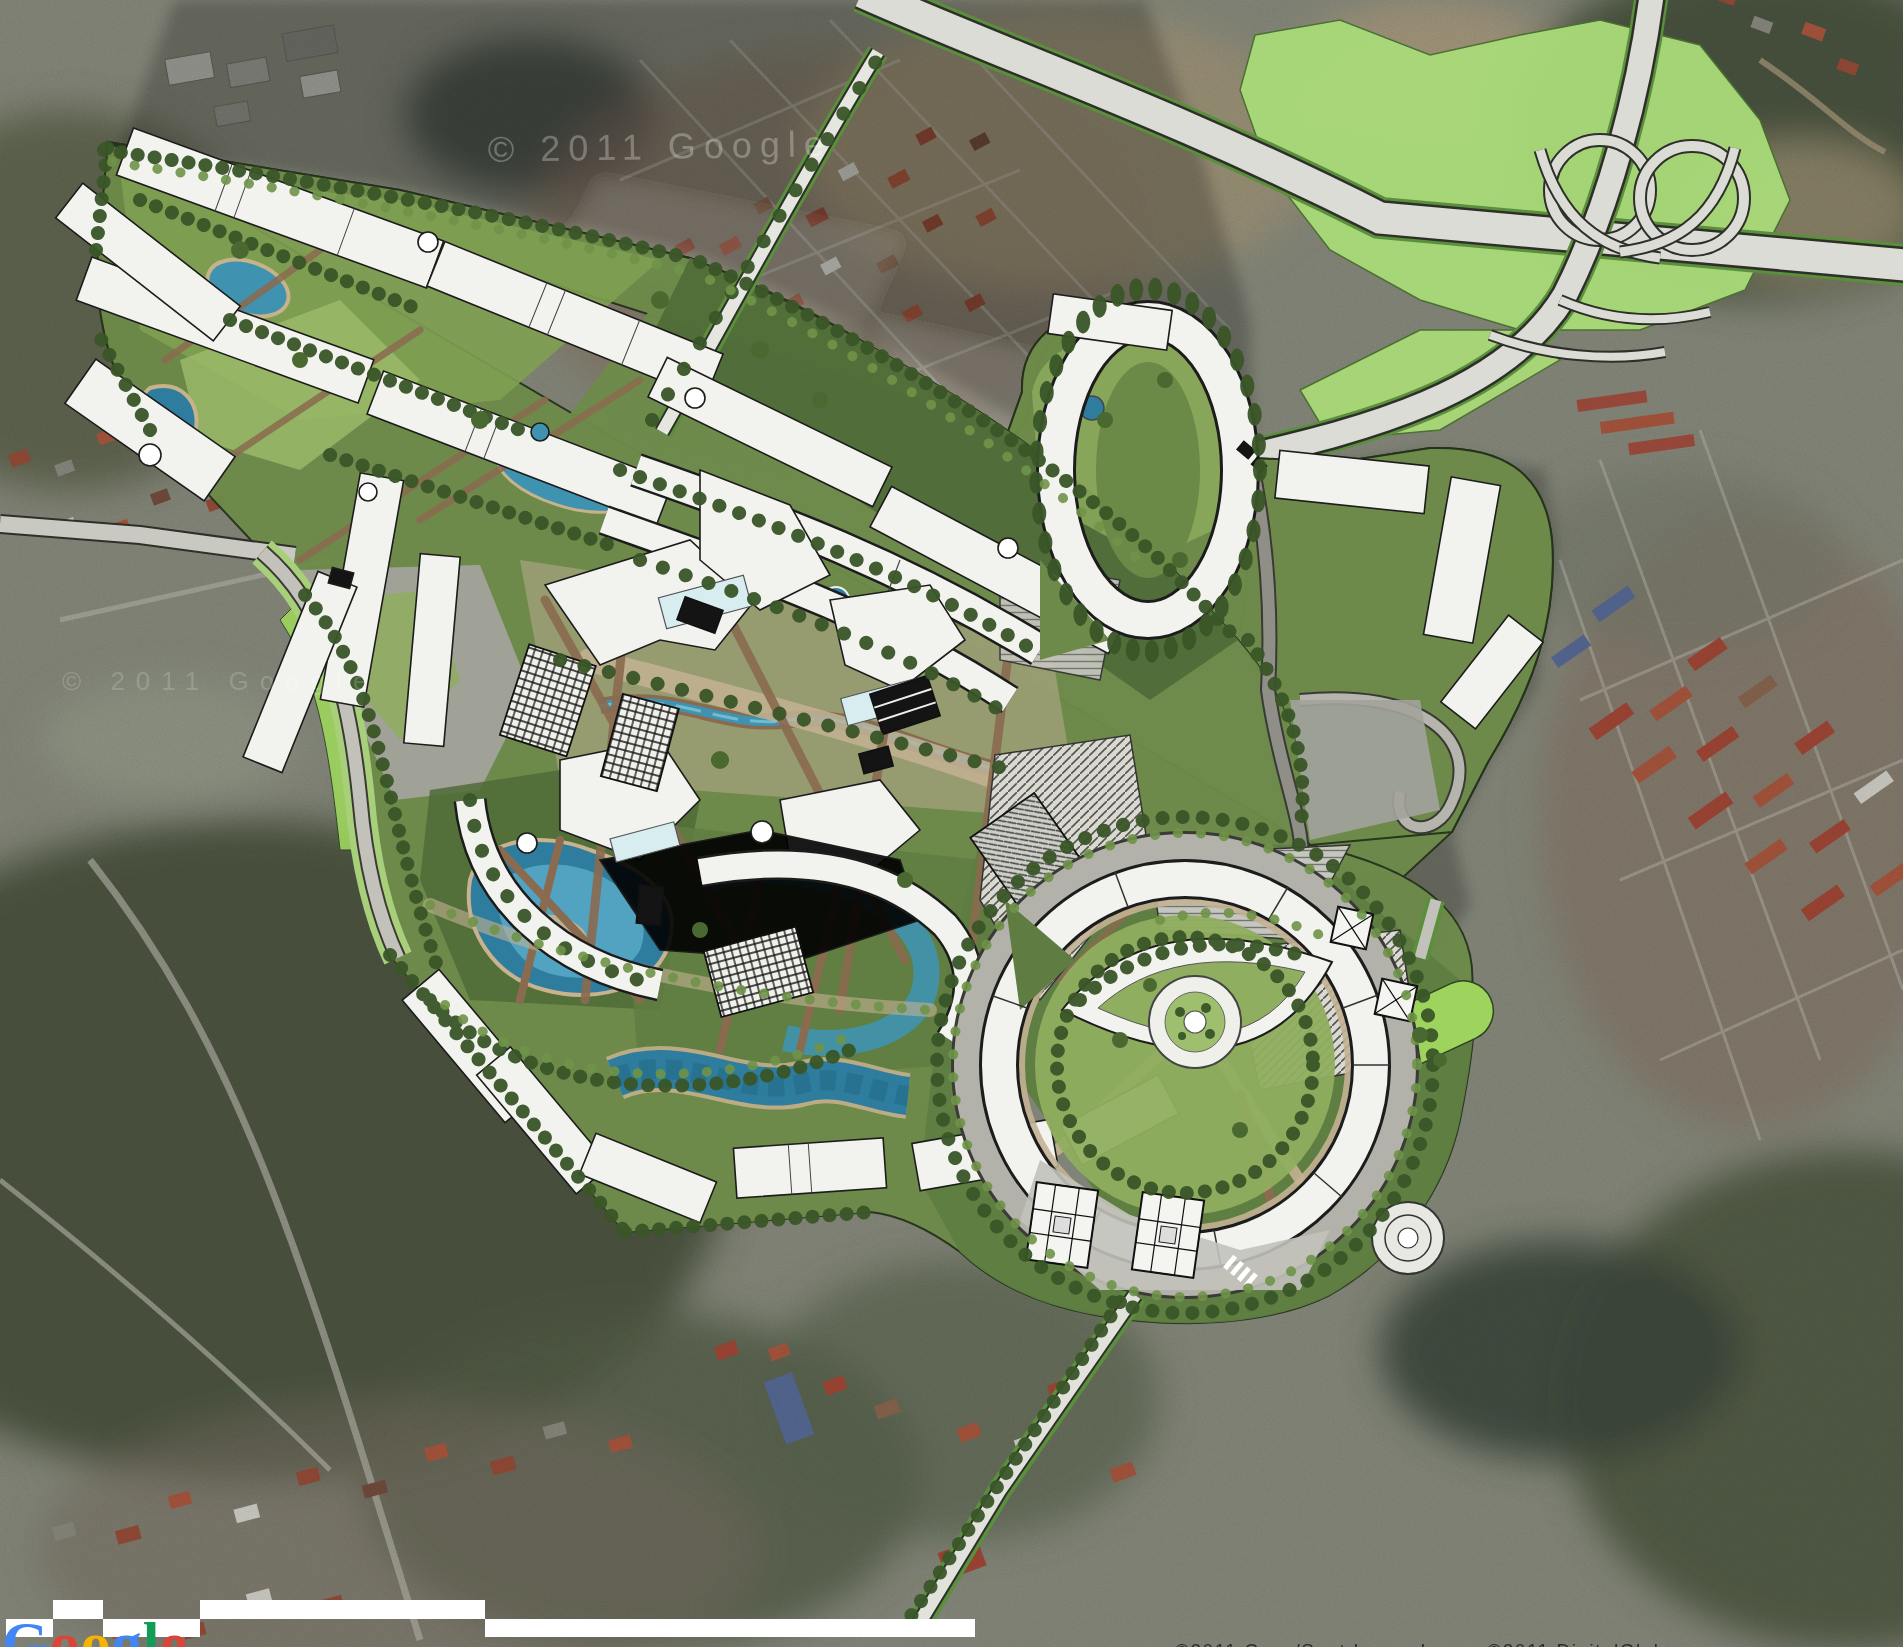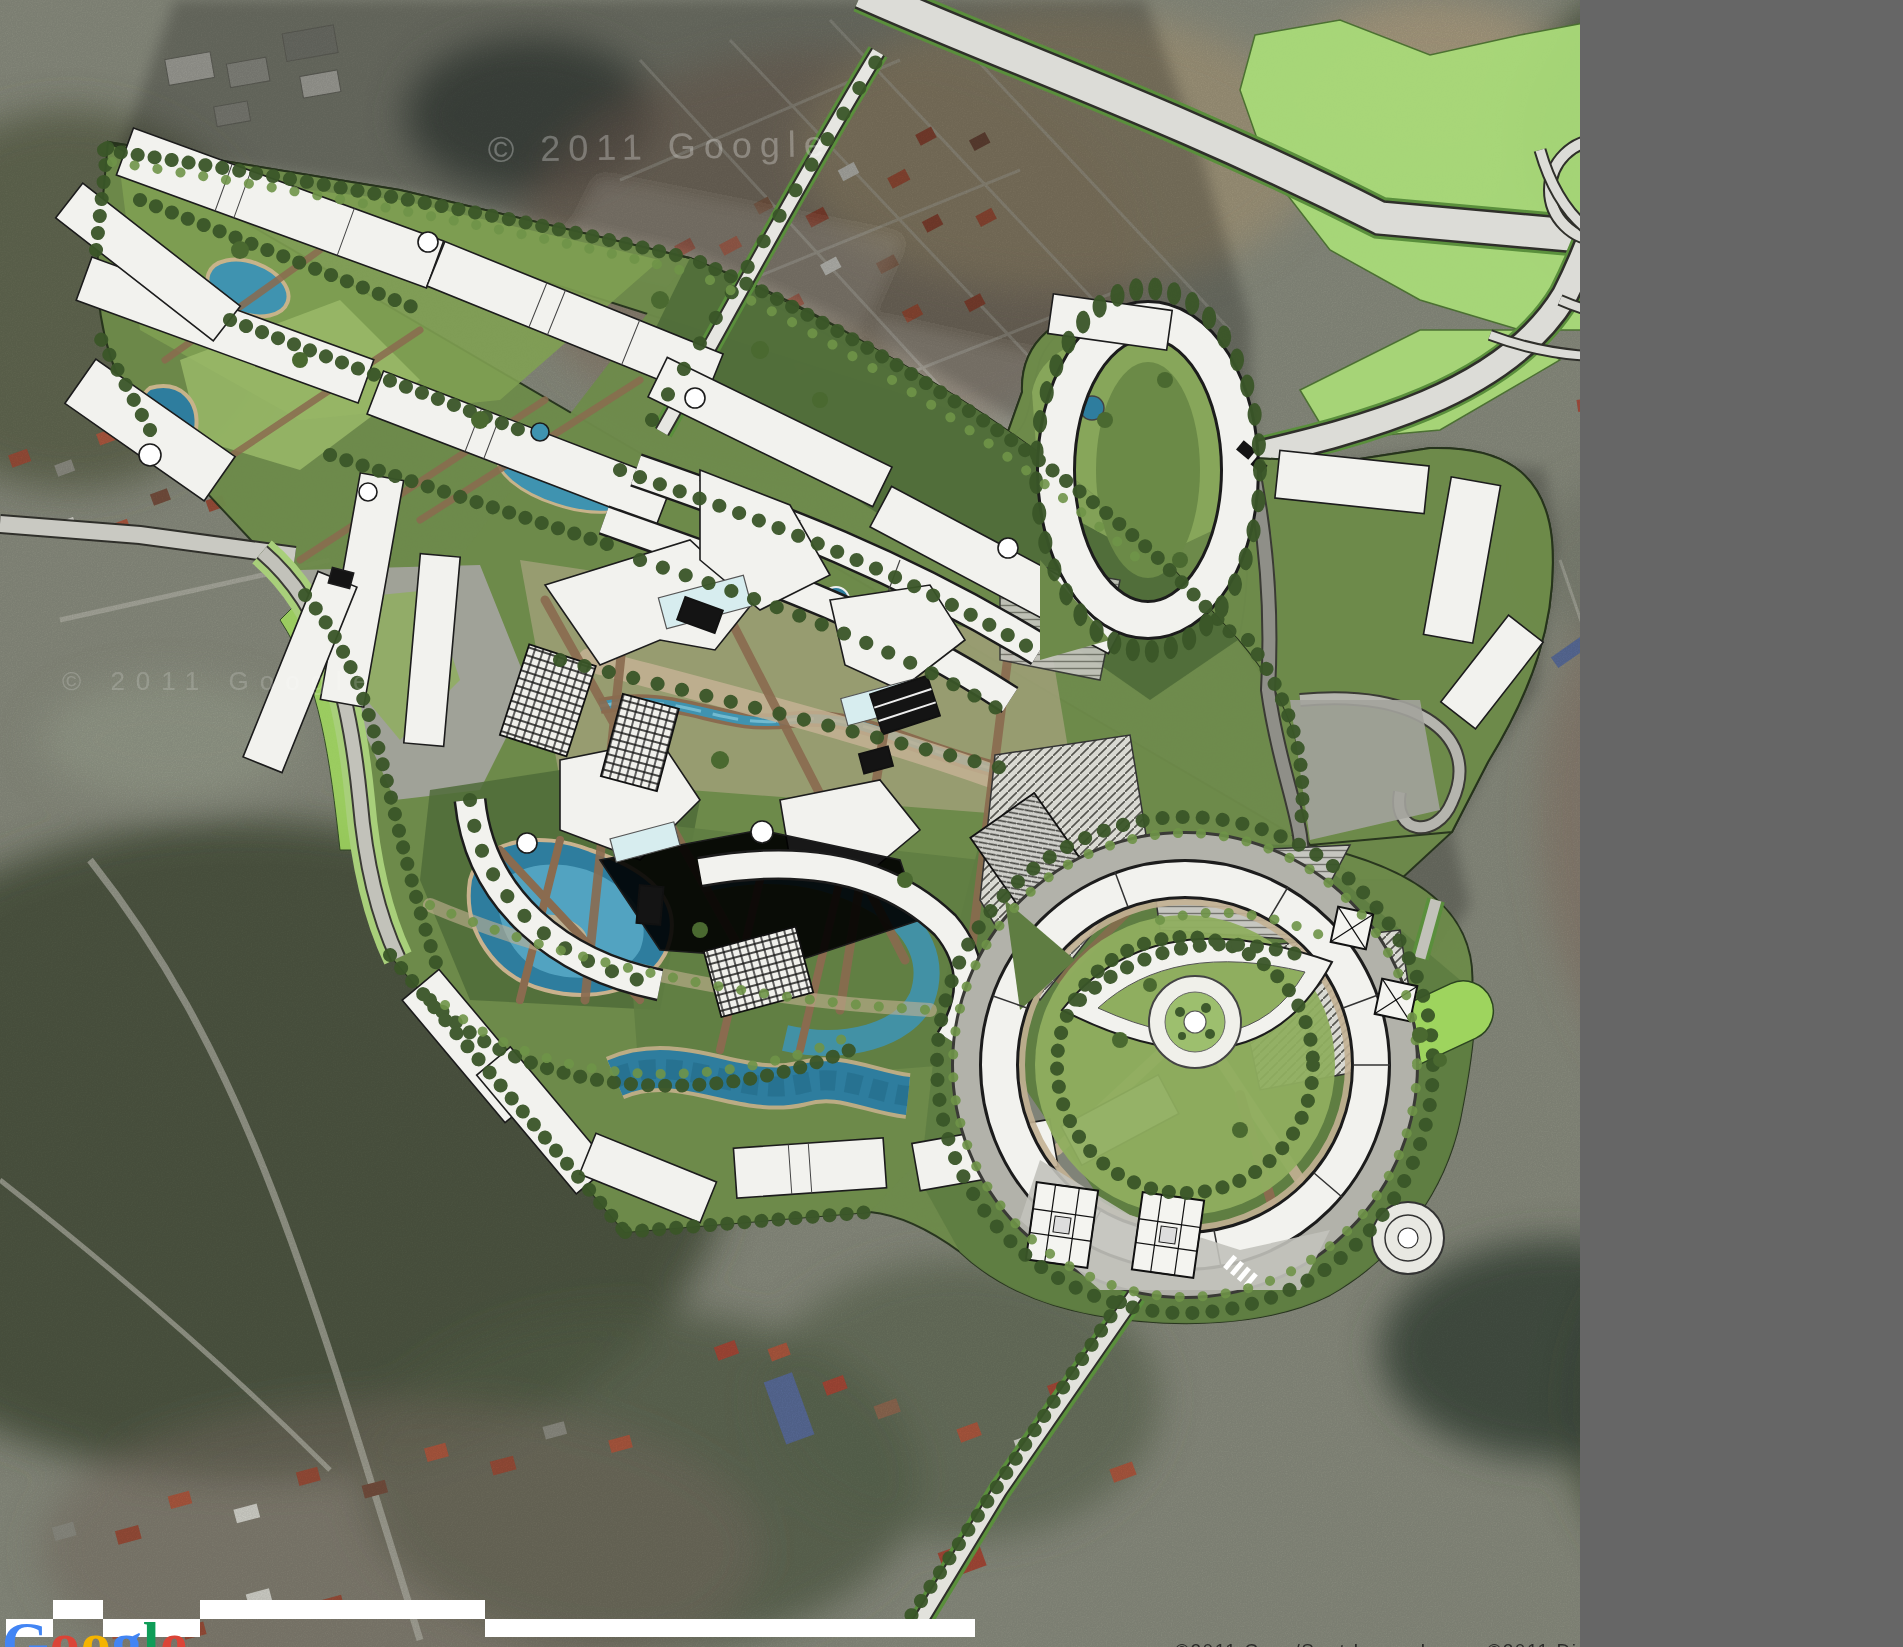--- a/index.html
+++ b/index.html
@@ -1,16 +1,16 @@
 <!DOCTYPE html>
 <html><head>
 <meta charset="utf-8">
 <style>
   html,body{margin:0;padding:0;background:#666;}
-  #canvas{position:relative;width:1580px;height:1647px;overflow:hidden;background:#8d9082;
+  #canvas{position:relative;width:1903px;height:1647px;overflow:hidden;background:#8d9082;
           font-family:"Liberation Sans",sans-serif;text-align:right;}
   #canvas svg{position:absolute;left:0;top:0;display:block;}
   .wm{font-family:"Liberation Sans",sans-serif;fill:#ffffff;}
   .attr-txt{font-family:"Liberation Sans",sans-serif;fill:#1c1c1c;opacity:.85;letter-spacing:1.5px;}
   .logo-txt{font-family:"Liberation Serif",serif;font-weight:bold;font-size:60px;letter-spacing:1px;}
 </style>
 </head>
 <body>
 
 <div id="canvas">

